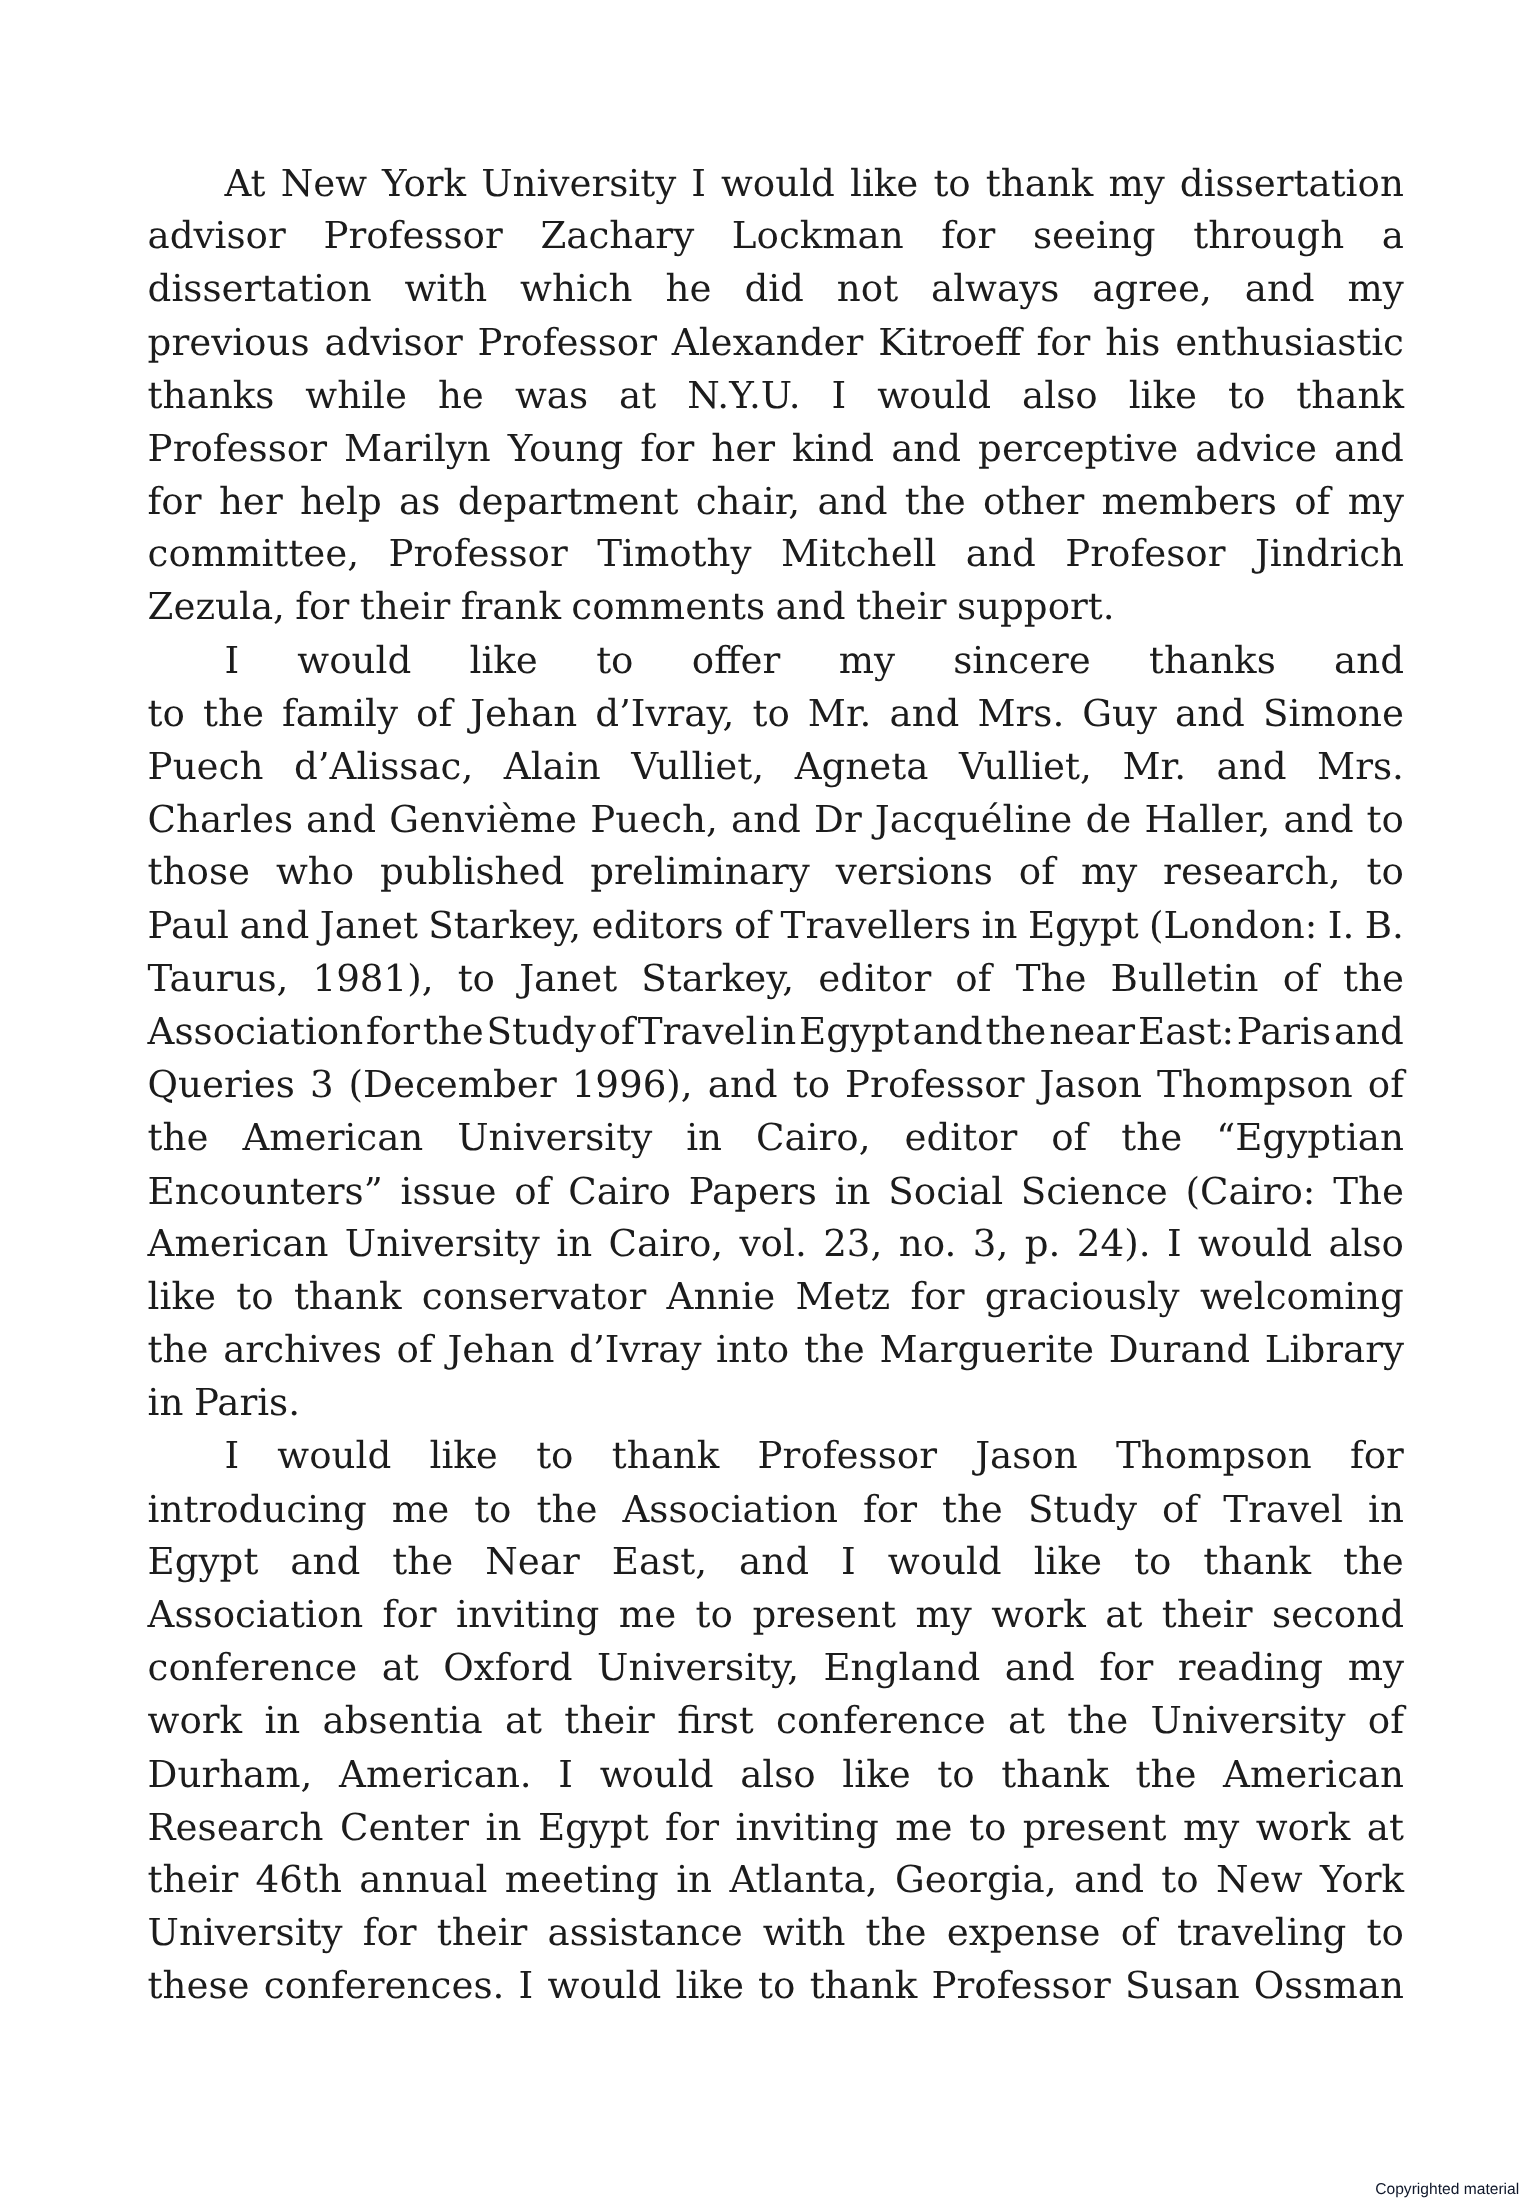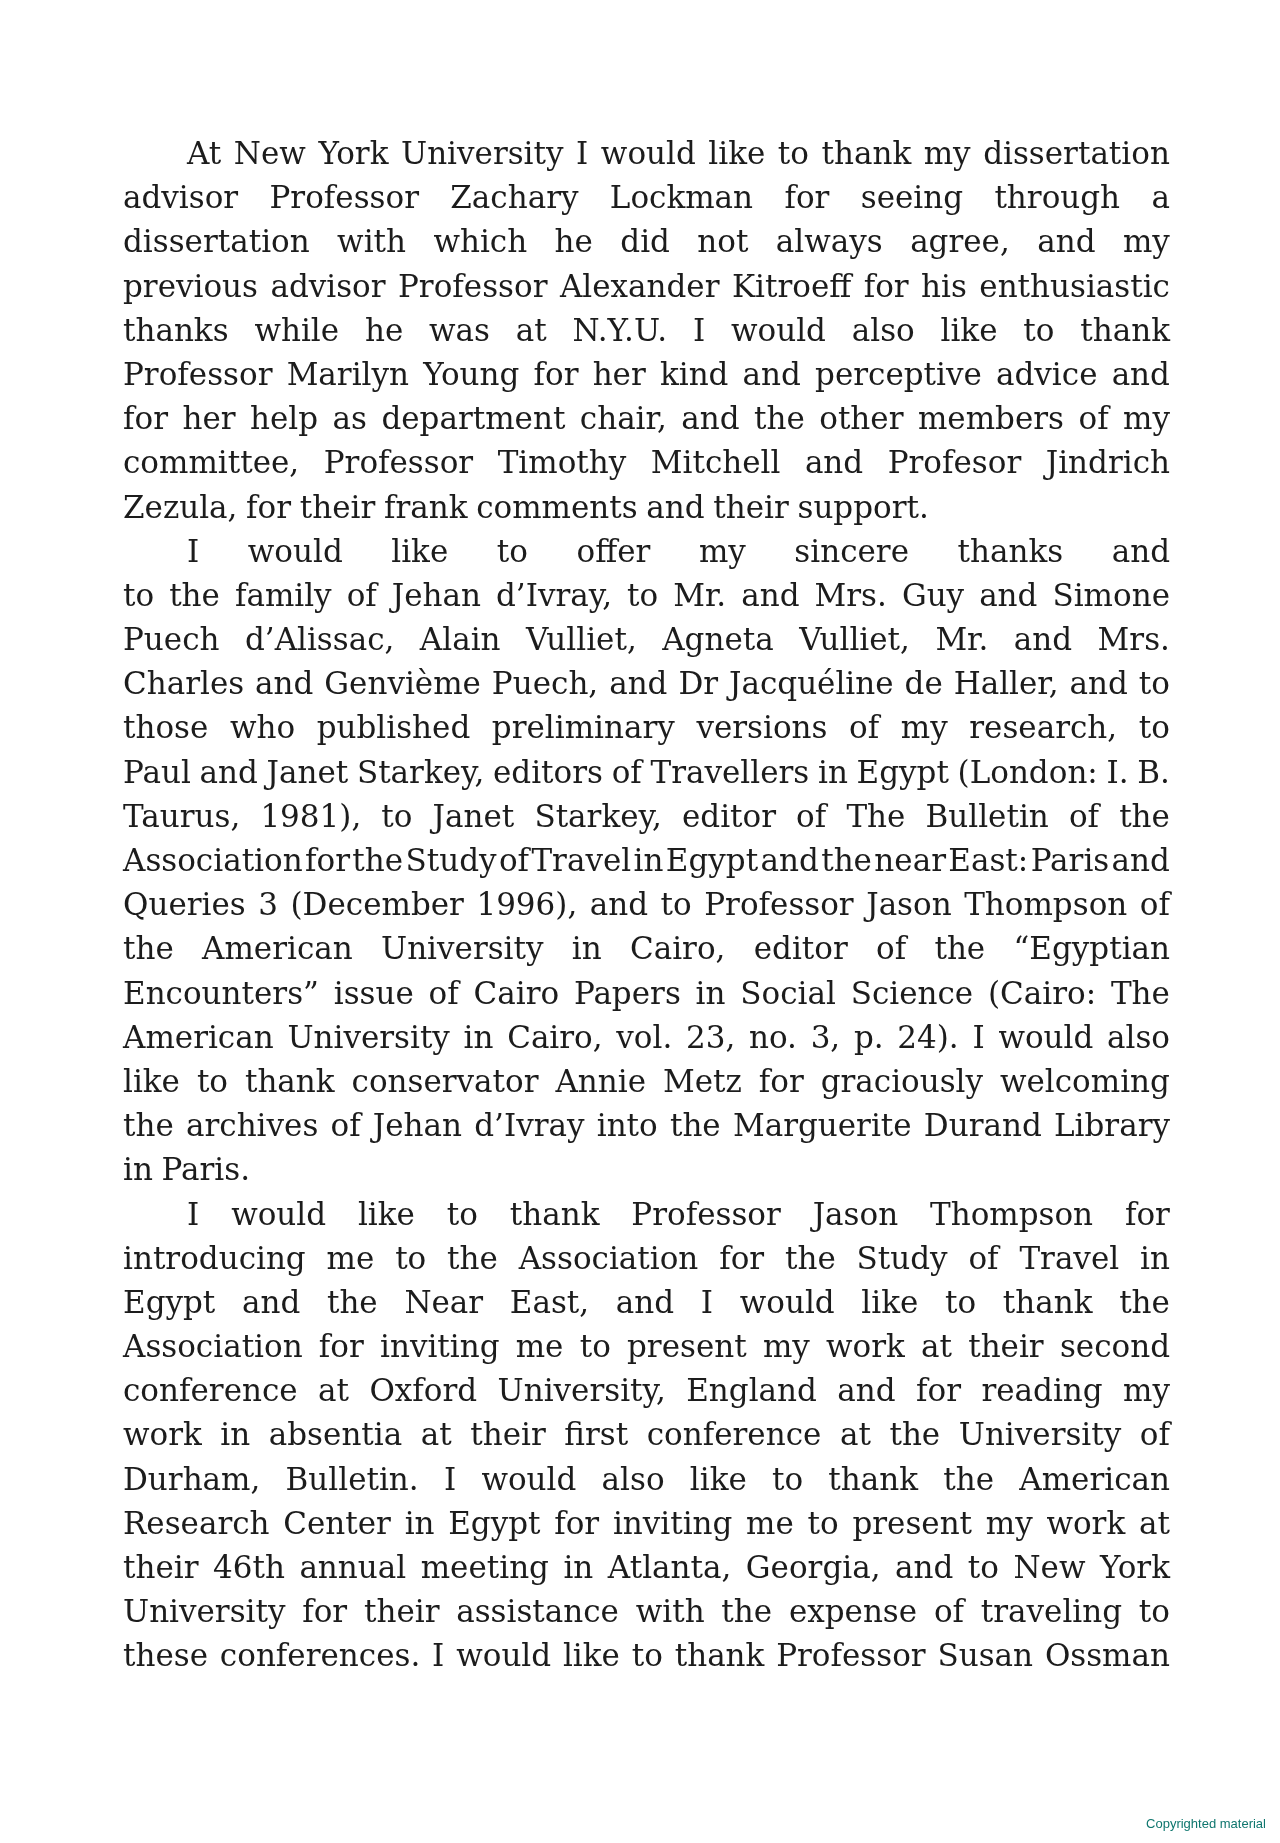--- a/index.html
+++ b/index.html
@@ -18,28 +18,28 @@
     height: 44.2px;
     line-height: 44.2px;
     text-align: justify;
     text-align-last: justify;
     white-space: nowrap;
     overflow: visible;
   }
   .line.indent { padding-left: 64px; }
   .line span { white-space: pre; }
   .it { }
-  .line-wrap { display: flex; justify-content: space-between; }
+  .line-wrap { display: flex; justify-content: space-between; align-items: flex-end; }
   .watermark {
     position: absolute;
     right: 14px;
     bottom: 12px;
     font-family: "Liberation Sans", sans-serif;
     font-size: 13px;
-    color: #0f766e;
+    color: #0f172a;
   }
 </style>
 </head>
 <body>
 
 <div class="page" id="page">
     <div>
       <div class="line-wrap line indent">
         <span><span>At</span></span>
         <span><span>New</span></span>
@@ -399,21 +399,21 @@
         <span><span>their</span></span>
         <span><span>first</span></span>
         <span><span>conference</span></span>
         <span><span>at</span></span>
         <span><span>the</span></span>
         <span><span>University</span></span>
         <span><span>of</span></span>
       </div>
       <div class="line-wrap line">
         <span><span>Durham,</span></span>
-        <span><span>Bulletin.</span></span>
+        <span><span>American.</span></span>
         <span><span>I</span></span>
         <span><span>would</span></span>
         <span><span>also</span></span>
         <span><span>like</span></span>
         <span><span>to</span></span>
         <span><span>thank</span></span>
         <span><span>the</span></span>
         <span><span>American</span></span>
       </div>
       <div class="line-wrap line">

